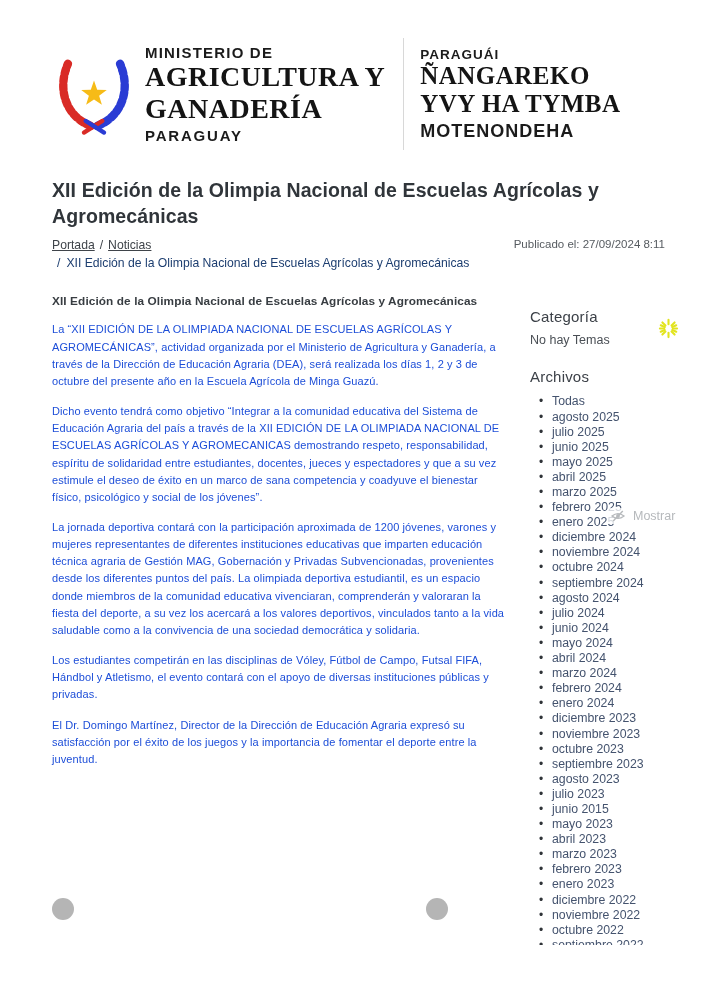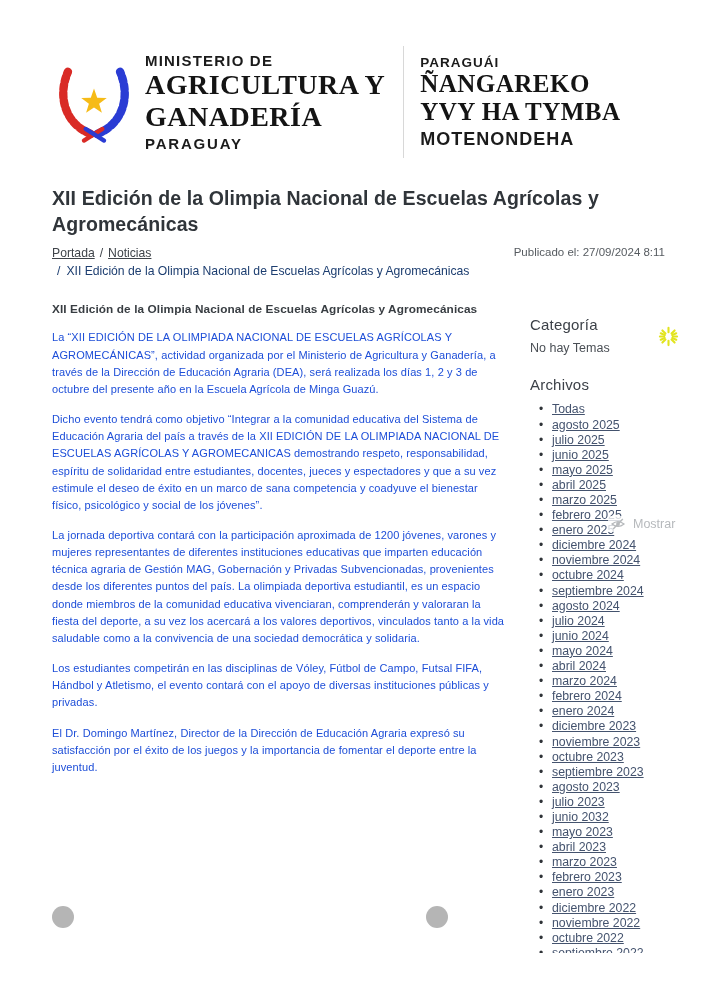--- a/index.html
+++ b/index.html
@@ -1,18 +1,18 @@
 <!DOCTYPE html>
 <html lang="es"><head>
 <meta charset="utf-8">
 <style>
   * { margin:0; padding:0; box-sizing:border-box; }
   html,body { background:#ffffff; }
   body { font-family:"Liberation Sans","DejaVu Sans",sans-serif; color:#5d6267; }
-  .page { position:relative; width:707px; height:937px; margin:16px auto; background:#fff; overflow:hidden; }
+  .page { position:relative; width:707px; height:937px; margin:8px auto; background:#fff; overflow:hidden; }
 
   
   .site-header { display:flex; align-items:center; padding:30px 0 0 52px; }
   .emblem { width:84px; height:94px; flex:0 0 auto; }
   .brand-es { margin-left:9px; }
   .brand-top { font-size:15px; font-weight:700; letter-spacing:1.2px; color:#1b1b1b; }
   .brand-main { font-family:"Liberation Serif","DejaVu Serif",serif; font-weight:700; font-size:28px; line-height:1.14; color:#141414; letter-spacing:0.5px; }
   .brand-bottom { font-size:15px; font-weight:700; letter-spacing:1.8px; color:#1b1b1b; margin-top:2px; }
   .brand-divider { width:1px; height:112px; background:#d8d8d8; margin:0 16px 0 18px; }
   .brand-gn .brand-top { font-size:13.5px; letter-spacing:1px; }
@@ -41,21 +41,21 @@
                 cursor:pointer; line-height:1; padding:0 0 1px 0; }
 
   
   .sidebar { margin-left:23px; width:170px; padding-top:14px; }
   .side-head { font-size:15px; color:#3c4148; letter-spacing:0.2px; }
   .side-empty { font-size:12.5px; color:#4a4f55; margin-top:8px; }
   .side-head.archivos { margin-top:21px; }
   .archive-list { list-style:none; margin-top:9px; padding-left:9px; }
   .archive-list li { position:relative; padding-left:13px; line-height:15.1px; font-size:12.3px; }
   .archive-list li::before { content:"•"; position:absolute; left:0; top:0; color:#2f3338; font-size:12px; }
-  .archive-list a { color:#44536e; text-decoration:underline; cursor:pointer; }
+  .archive-list a { color:#44536e; cursor:pointer; }
 
   
   .burst { position:absolute; left:658px; top:310px; width:21px; height:21px; cursor:pointer; }
   .mostrar { position:absolute; left:608px; top:500px; display:flex; align-items:center; gap:8px;
              background:rgba(255,255,255,0.78); padding:1px 3px; cursor:pointer; }
   .mostrar span { font-size:12.5px; color:#b6b9bc; }
 </style>
 </head>
 <body>
 
@@ -146,21 +146,21 @@
           <li><a>abril 2024</a></li>
           <li><a>marzo 2024</a></li>
           <li><a>febrero 2024</a></li>
           <li><a>enero 2024</a></li>
           <li><a>diciembre 2023</a></li>
           <li><a>noviembre 2023</a></li>
           <li><a>octubre 2023</a></li>
           <li><a>septiembre 2023</a></li>
           <li><a>agosto 2023</a></li>
           <li><a>julio 2023</a></li>
-          <li><a>junio 2032</a></li>
+          <li><a>junio 2015</a></li>
           <li><a>mayo 2023</a></li>
           <li><a>abril 2023</a></li>
           <li><a>marzo 2023</a></li>
           <li><a>febrero 2023</a></li>
           <li><a>enero 2023</a></li>
           <li><a>diciembre 2022</a></li>
           <li><a>noviembre 2022</a></li>
           <li><a>octubre 2022</a></li>
           <li><a>septiembre 2022</a></li>
           <li><a>agosto 2022</a></li>

